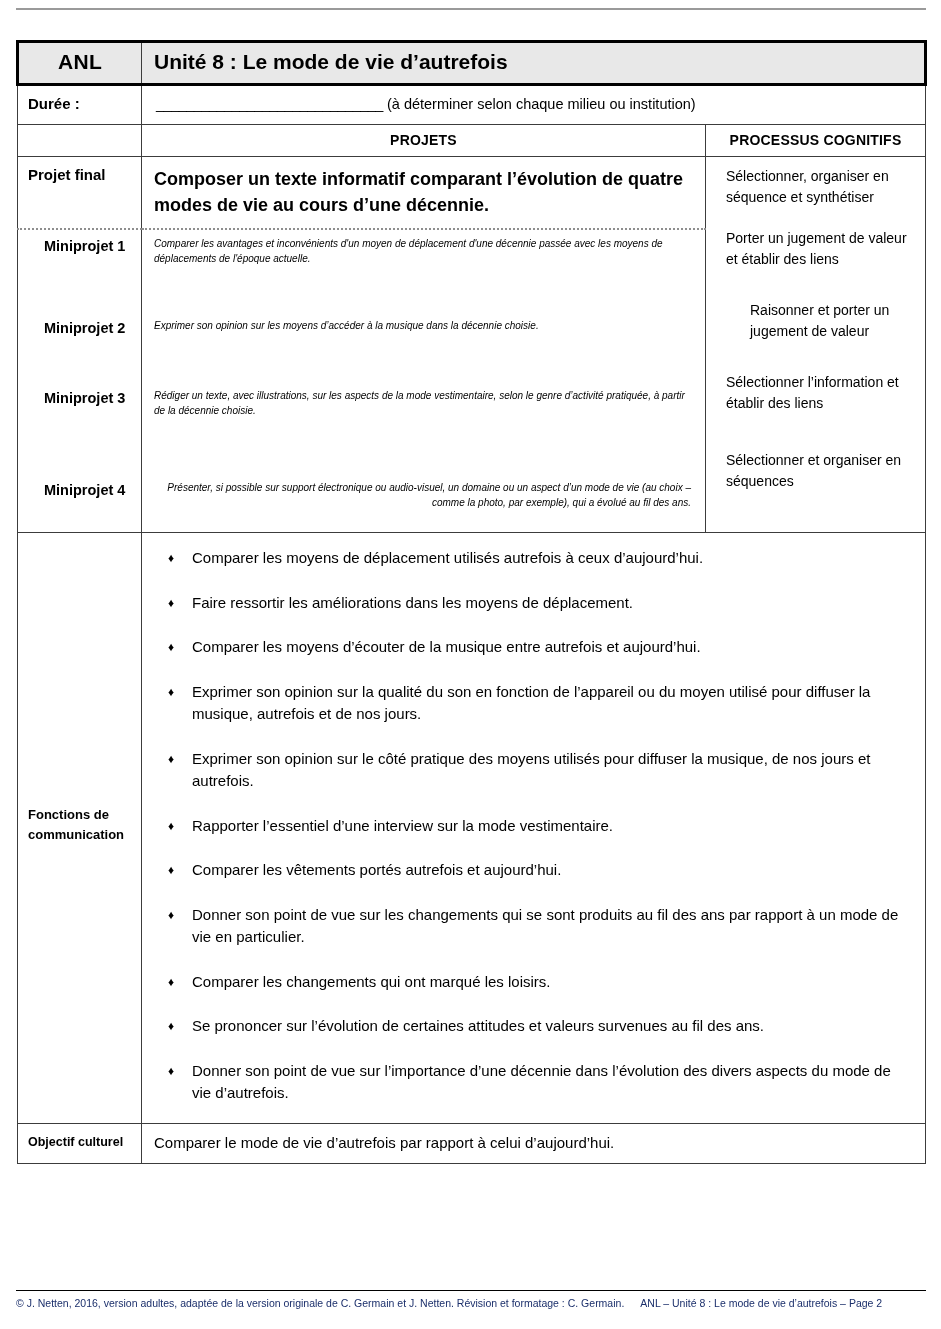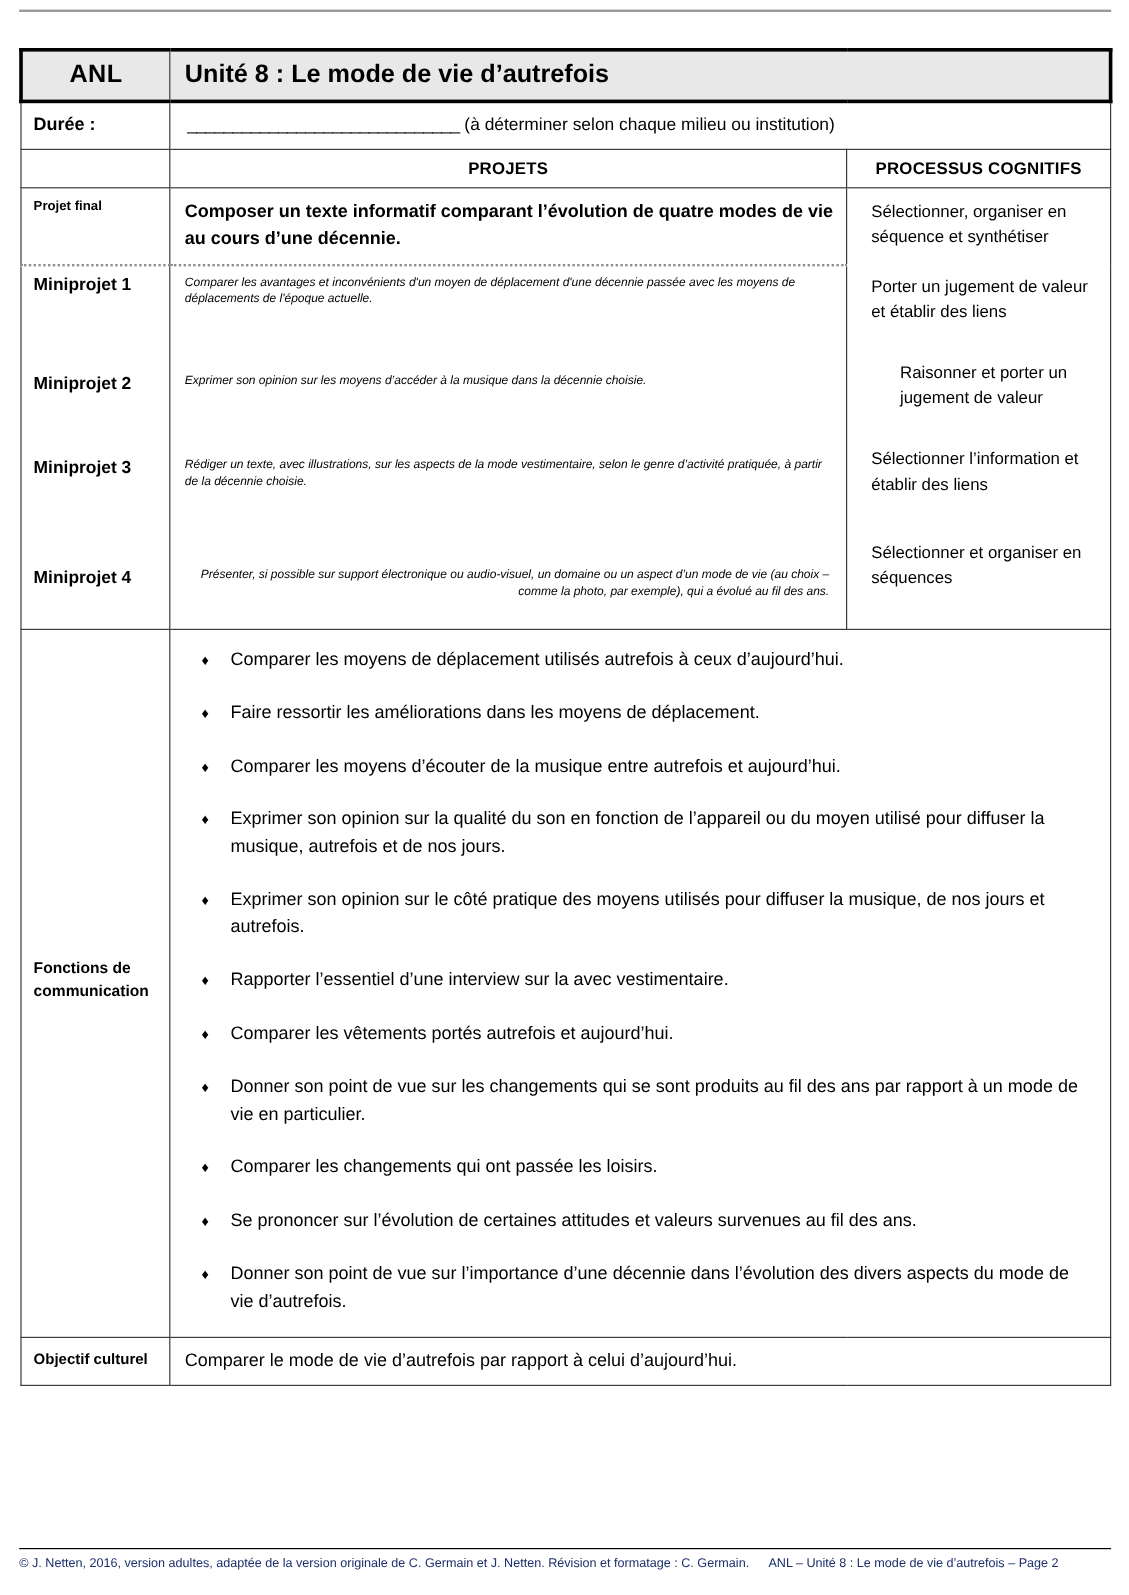--- a/index.html
+++ b/index.html
@@ -91,47 +91,47 @@
   .colhead {
     text-align: center;
     font-size: 14px;
     font-weight: bold;
     padding: 7px 4px 8px 4px !important;
     letter-spacing: .2px;
   }
 
   
   .rowlabel {
-    font-size: 11px;
+    font-size: 15px;
     font-weight: bold;
     padding: 9px 0 9px 10px !important;
   }
   .cell-text {
-    font-size: 15px;
+    font-size: 18px;
     line-height: 1.45;
     padding: 9px 10px 10px 12px !important;
   }
   .cell-text.bold { font-weight: bold; }
   .cog-cell {
     font-size: 14px;
     line-height: 1.5;
     padding: 9px 8px 10px 10px !important;
   }
 
   
   .dotted-bottom { border-bottom: 2px dotted #8e8e8e !important; }
   .dotted-top { border-top: 2px dotted #8e8e8e !important; }
 
   
   .mini-labels { position: relative; }
   .mini-label {
     font-size: 14.5px;
     font-weight: bold;
     position: absolute;
-    left: 10px;
+    left: 26px;
   }
   .mini-body { position: relative; }
   .mini-par {
     font-size: 10px;
     font-style: italic;
     line-height: 1.46;
     padding: 0 14px 0 12px;
     position: absolute;
     left: 0;
     right: 0;
@@ -292,24 +292,24 @@
           <span>communication</span>
         </span>
       </td>
       <td class="fn-list" colspan="2">
         <ul class="fn">
           <li><span class="dia">♦</span><span>Comparer les moyens de déplacement utilisés autrefois à ceux d’aujourd’hui.</span></li>
           <li><span class="dia">♦</span><span>Faire ressortir les améliorations dans les moyens de déplacement.</span></li>
           <li><span class="dia">♦</span><span>Comparer les moyens d’écouter de la musique entre autrefois et aujourd’hui.</span></li>
           <li><span class="dia">♦</span><span>Exprimer son opinion sur la qualité du son en fonction de l’appareil ou du moyen utilisé pour diffuser la musique, autrefois et de nos jours.</span></li>
           <li><span class="dia">♦</span><span>Exprimer son opinion sur le côté pratique des moyens utilisés pour diffuser la musique, de nos jours et autrefois.</span></li>
-          <li><span class="dia">♦</span><span>Rapporter l’essentiel d’une interview sur la avec vestimentaire.</span></li>
+          <li><span class="dia">♦</span><span>Rapporter l’essentiel d’une interview sur la mode vestimentaire.</span></li>
           <li><span class="dia">♦</span><span>Comparer les vêtements portés autrefois et aujourd’hui.</span></li>
           <li><span class="dia">♦</span><span>Donner son point de vue sur les changements qui se sont produits au fil des ans par rapport à un mode de vie en particulier.</span></li>
-          <li><span class="dia">♦</span><span>Comparer les changements qui ont passée les loisirs.</span></li>
+          <li><span class="dia">♦</span><span>Comparer les changements qui ont marqué les loisirs.</span></li>
           <li><span class="dia">♦</span><span>Se prononcer sur l’évolution de certaines attitudes et valeurs survenues au fil des ans.</span></li>
           <li><span class="dia">♦</span><span>Donner son point de vue sur l’importance d’une décennie dans l’évolution des divers aspects du mode de vie d’autrefois.</span></li>
         </ul>
       </td>
     </tr>
 
     <tr>
       <td class="obj-label">Objectif culturel</td>
       <td class="obj-text" colspan="2">Comparer le mode de vie d’autrefois par rapport à celui d’aujourd’hui.</td>
     </tr>

